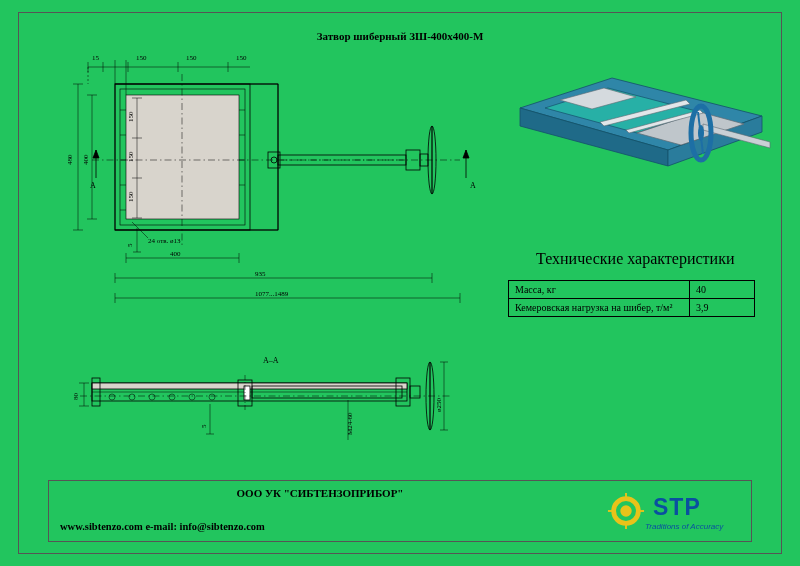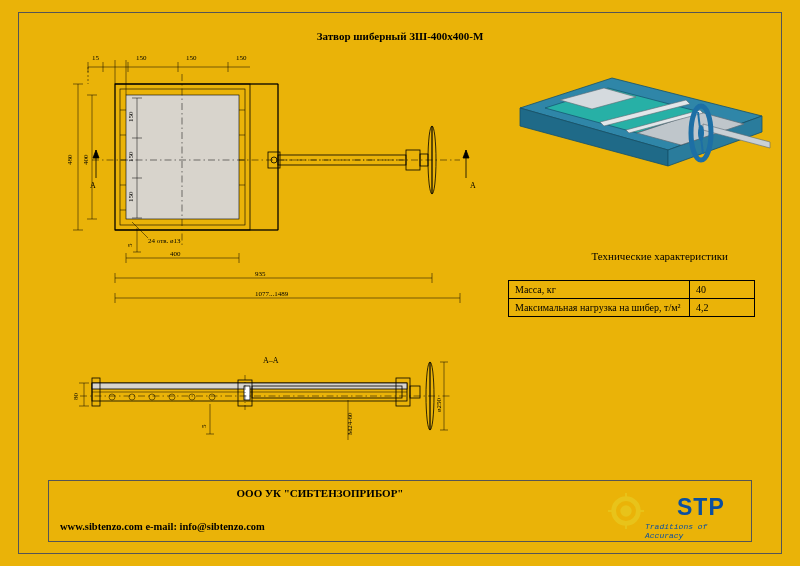--- a/index.html
+++ b/index.html
@@ -1,33 +1,33 @@
 <!DOCTYPE html>
 <html><head>
 <meta charset="utf-8">
 <style>
   html,body{margin:0;padding:0;background:#fff;}
   body{width:800px;height:566px;font-family:"Liberation Serif",serif;color:#000;}
-  #sheet{position:relative;width:800px;height:566px;box-sizing:border-box;background:#eab308;}
+  #sheet{position:relative;width:800px;height:566px;box-sizing:border-box;background:#22c55e;}
   .frame{position:absolute;left:18px;top:12px;width:764px;height:542px;border:1px solid #555;box-sizing:border-box;}
   .title{position:absolute;left:0;top:30px;width:100%;text-align:center;font-size:11px;font-weight:bold;}
   
-  .tech-head{position:absolute;left:508px;top:250px;width:220px;text-align:right;font-size:11px;}
+  .tech-head{position:absolute;left:536px;top:250px;width:220px;text-align:left;font-size:16px;}
   table.tech{position:absolute;left:508px;top:280px;border-collapse:collapse;font-size:10px;}
   table.tech td{border:1px solid #000;padding:3px 6px;vertical-align:middle;margin-left:16px;}
   table.tech td.val{width:52px;}
   table.tech td.lab{width:168px;}
   
   .botblock{position:absolute;left:48px;top:480px;width:704px;height:62px;border:1px solid #555;box-sizing:border-box;}
   .company{position:absolute;left:60px;top:487px;width:520px;text-align:center;font-size:11px;font-weight:bold;}
   .addr{position:absolute;left:60px;top:505px;width:520px;text-align:center;font-size:10.5px;font-weight:bold;}
   .web{position:absolute;left:60px;top:521px;width:520px;text-align:left;font-size:10.5px;font-weight:bold;}
   .logo{position:absolute;left:605px;top:490px;width:140px;height:46px;}
-  .logo .stp{position:absolute;left:48px;top:4px;font-size:23px;font-weight:bold;color:#0a4fa0;letter-spacing:1px;font-family:"Liberation Sans",sans-serif;margin-left:24px;}
-  .logo .tag{position:absolute;left:40px;top:32px;font-size:8px;font-style:italic;color:#0a4fa0;font-family:Liberation Mono, monospace;}
+  .logo .stp{position:absolute;left:48px;top:4px;font-size:23px;font-weight:bold;color:#0a4fa0;letter-spacing:1px;font-family:"Liberation Sans",sans-serif;}
+  .logo .tag{position:absolute;left:40px;top:32px;font-size:8px;font-style:italic;color:#0a4fa0;font-family:Liberation Sans, sans-serif;}
   .logo .sun{position:absolute;left:2px;top:2px;width:38px;height:38px;}
   
   svg{position:absolute;left:0;top:0;overflow:visible;}
   .dim{font-size:7px;font-family:"Liberation Serif",serif;}
   .lbl{font-size:8px;font-family:"Liberation Serif",serif;}
 </style>
 </head>
 <body>
 
 <div id="sheet">
@@ -238,22 +238,22 @@
   </svg>
 
   <div class="tech-head">Технические характеристики</div>
   <table class="tech">
     <tbody>
         <tr>
       <td class="lab">Масса, кг</td>
       <td class="val">40</td>
     </tr>
     <tr>
-      <td class="lab">Максимальная нагрузка на шибер, т/м²</td>
-      <td class="val">4,2</td>
+      <td class="lab">Кемеровская нагрузка на шибер, т/м²</td>
+      <td class="val">3,9</td>
     </tr>
   </tbody>
     </table>
 
   <div class="botblock"></div>
   <div class="company">ООО УК "СИБТЕНЗОПРИБОР"</div>
   <div class="web">www.sibtenzo.com e-mail: info@sibtenzo.com</div>
 
   <div class="logo">
     <svg class="sun" viewBox="0 0 40 40">

